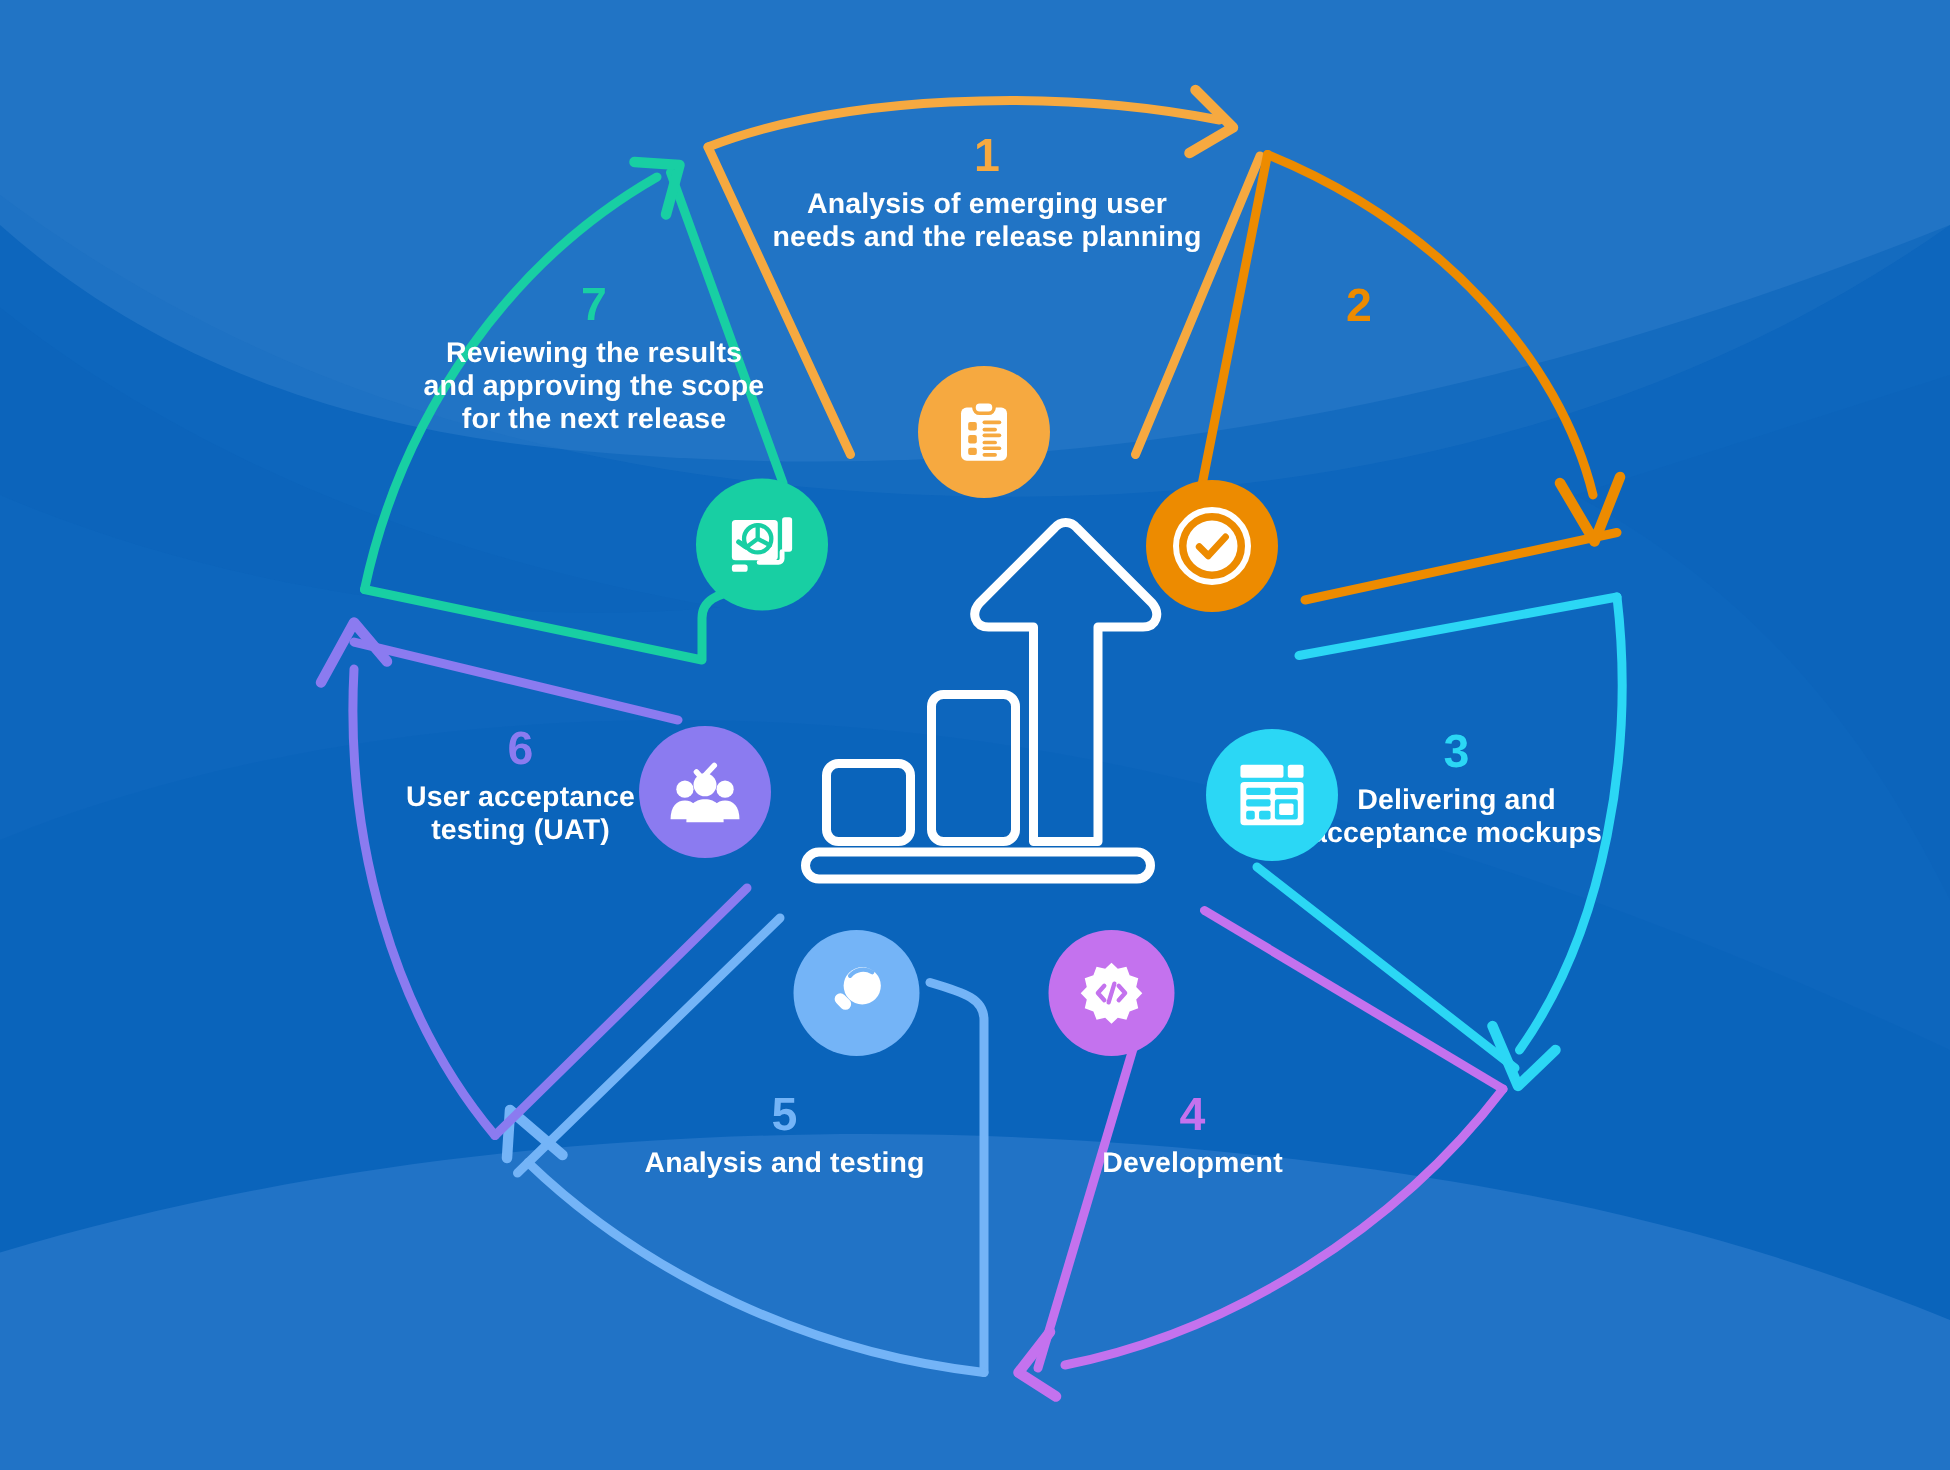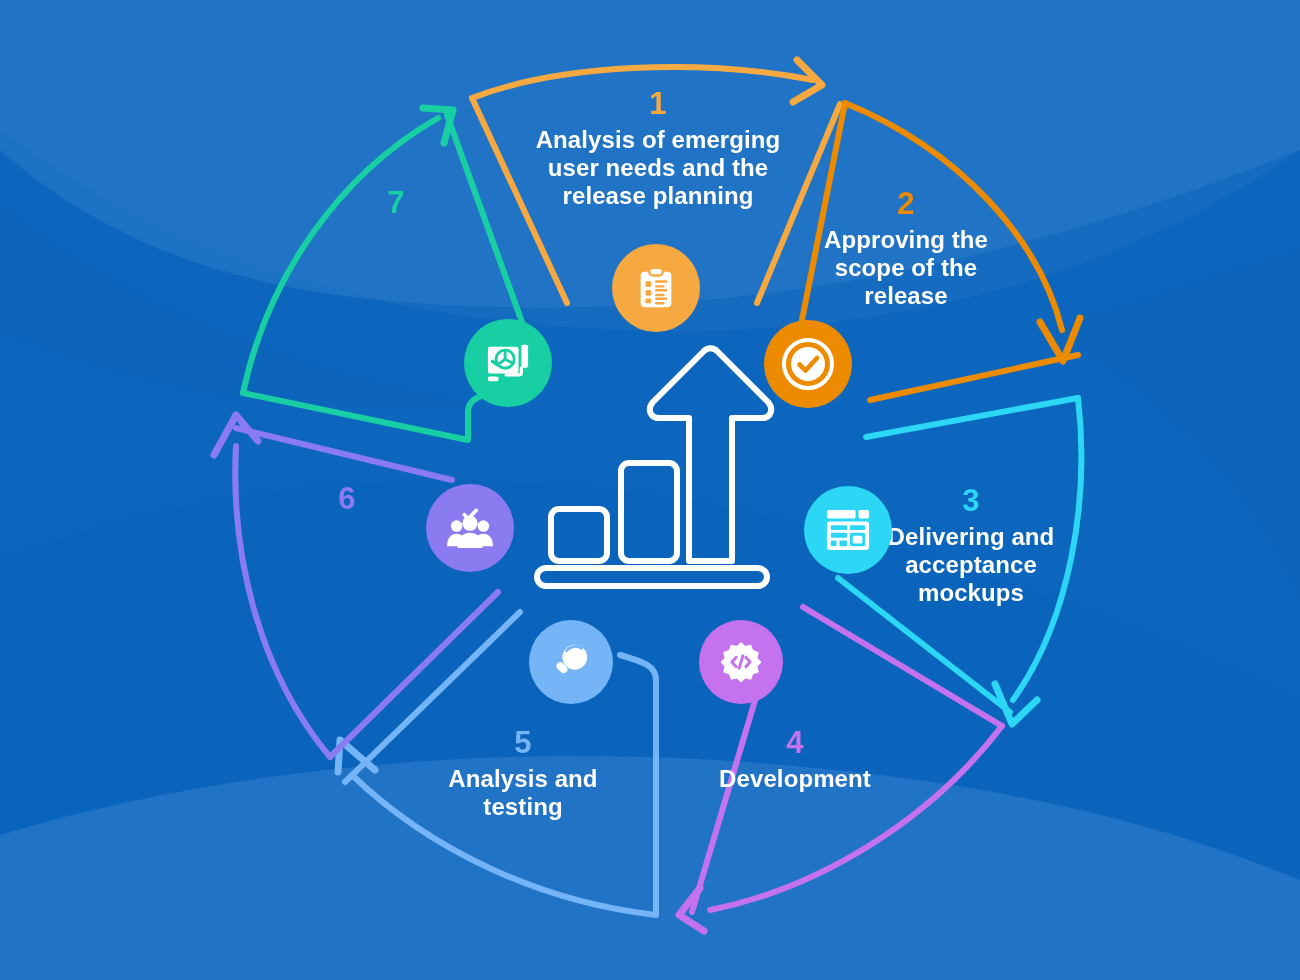--- a/index.html
+++ b/index.html
@@ -6,21 +6,21 @@
   body{width:1300px;height:980px;overflow:hidden;
        font-family:"Liberation Sans","DejaVu Sans",sans-serif;}
   #stage{position:relative;width:1300px;height:980px;overflow:hidden;background:#0d66bd;}
   #bg,#wheel{position:absolute;left:0;top:0;width:1300px;height:980px;}
   #wheel{pointer-events:none;}
 
   .lbl{position:absolute;text-align:center;color:#ffffff;
        font-weight:bold;line-height:1.17;letter-spacing:.1px;
        text-shadow:0 0 1px rgba(0,0,0,.05);}
   .lbl .num{display:block;font-size:31px;font-weight:bold;margin-bottom:7px;line-height:1;}
-  .lbl .txt{display:block;font-size:24px;}
+  .lbl .txt{display:block;font-size:19px;}
 
   .node{position:absolute;border-radius:50%;display:flex;align-items:center;justify-content:center;}
   .node svg{display:block;}
 
   
   #lbl1{left:513px;top:88px;width:290px;}
   #lbl2{left:800px;top:188px;width:212px;}
   #lbl3{left:863px;top:485px;width:216px;}
   #lbl4{left:692px;top:727px;width:206px;}
   #lbl5{left:420px;top:727px;width:206px;}
@@ -114,39 +114,40 @@
       <rect x="537" y="568" width="230" height="18" rx="9"></rect>
     </g>
   </svg>
 
   <div class="lbl" id="lbl1">
     <span class="num" style="color:#f6a940">1</span>
     <span class="txt">Analysis of emerging user needs and the release planning</span>
   </div>
   <div class="lbl" id="lbl2">
     <span class="num" style="color:#ed8b00">2</span>
-    <span class="txt">Approving the scope of the release</span>
   </div>
   <div class="lbl" id="lbl3">
     <span class="num" style="color:#2bd7f5">3</span>
     <span class="txt">Delivering and acceptance mockups</span>
   </div>
   <div class="lbl" id="lbl4">
     <span class="num" style="color:#c472ee">4</span>
     <span class="txt">Development</span>
   </div>
   <div class="lbl" id="lbl5">
     <span class="num" style="color:#74b4f7">5</span>
     <span class="txt">Analysis and testing</span>
   </div>
   <div class="lbl" id="lbl6">
     <span class="num" style="color:#8b7bf0">6</span>
+    <span class="txt">User acceptance testing (UAT)</span>
   </div>
   <div class="lbl" id="lbl7">
     <span class="num" style="color:#18cfa3">7</span>
+    <span class="txt">Reviewing the results and approving the scope for the next release</span>
   </div>
 
   <div class="node" id="node1">
     <span>
       <svg width="46" height="46" viewBox="0 0 48 48">
         <rect x="8" y="7" width="32" height="37" rx="4" fill="#fff"></rect>
         <rect x="17" y="3" width="14" height="8" rx="4" fill="#fff" stroke="#f6a940" stroke-width="2.5"></rect>
         <g fill="#f6a940">
           <rect x="13" y="17" width="6" height="6" rx="1.4"></rect>
           <rect x="13" y="26" width="6" height="6" rx="1.4"></rect>

